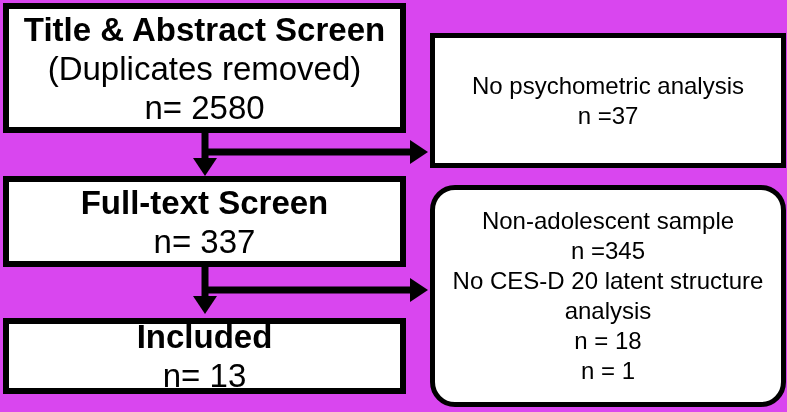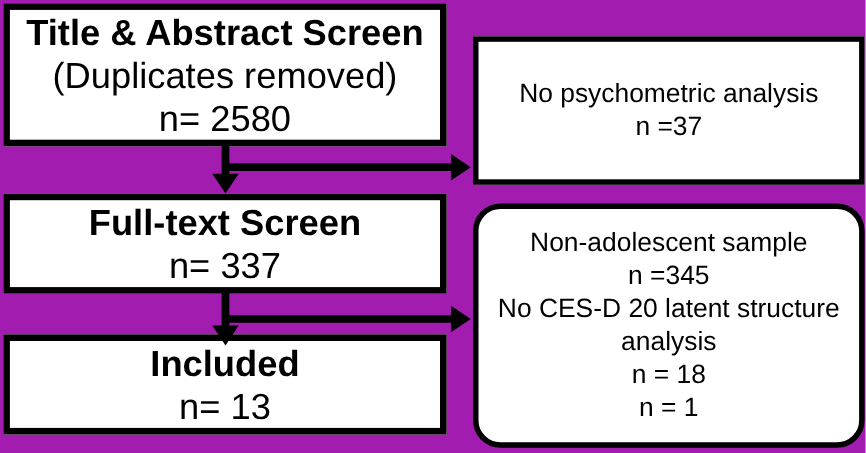--- a/index.html
+++ b/index.html
@@ -6,21 +6,21 @@
   html, body {
     width: 787px; height: 412px;
     background: #ffffff;
     font-family: "Liberation Sans", sans-serif;
     color: #000000;
     overflow: hidden;
   }
   .stage {
     position: relative;
     width: 787px; height: 412px;
-    background: #a21caf;
+    background: #d946ef;
   }
   .box {
     position: absolute;
     background: #ffffff;
     border: 6px solid #000000;
     display: flex;
     flex-direction: column;
     justify-content: center;
     align-items: center;
     text-align: center;
@@ -34,21 +34,21 @@
   .right-box {
     left: 430px;
     width: 356px;
     border-width: 5px;
     font-size: 24px;
     line-height: 30px;
     padding: 0 1px;
   }
   #box-title-abstract { top: 3px;   height: 130px; }
   #box-fulltext       { top: 176px; height: 91px;  }
-  #box-included       { top: 304px; height: 91px;  }
+  #box-included       { top: 318px; height: 76px;  }
   #box-excluded-1     { top: 33px;  height: 135px; }
   #box-excluded-2     { top: 185px; height: 222px; border-radius: 25px; }
   .bold { font-weight: bold; }
   .arrows {
     position: absolute;
     left: 0; top: 0;
     width: 787px; height: 412px;
     pointer-events: none;
   }
   .arrows line    { stroke: #000000; stroke-width: 7; }

